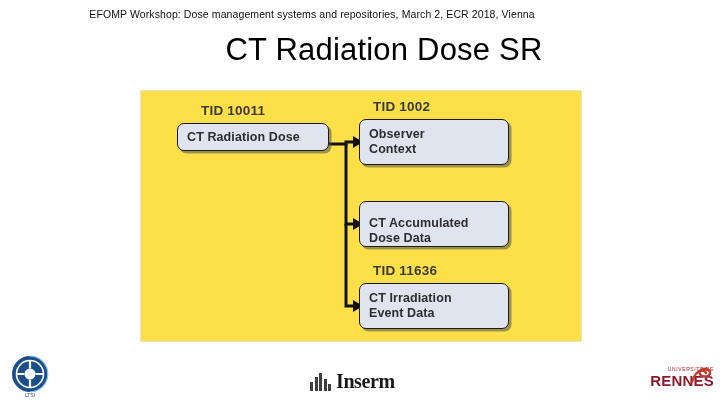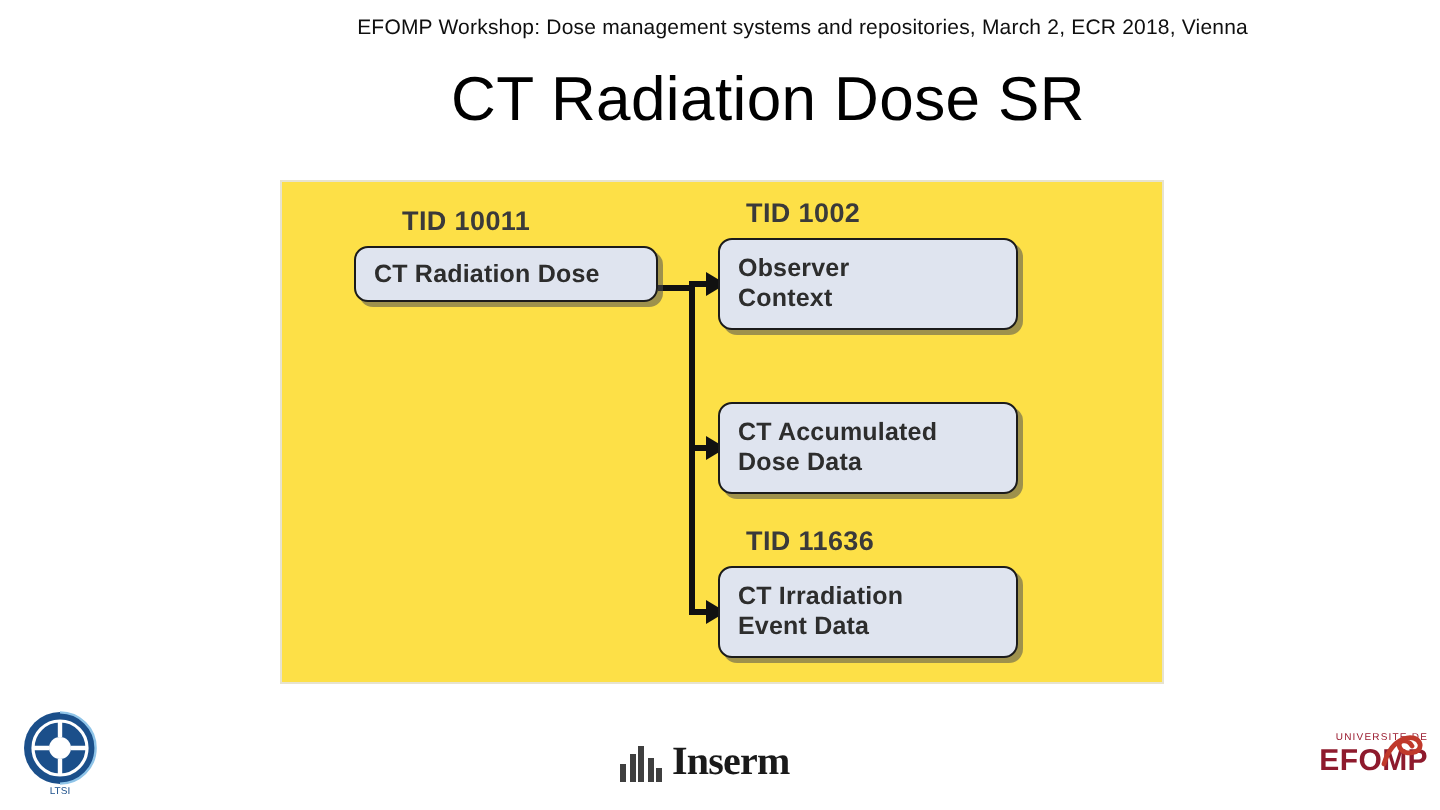--- a/index.html
+++ b/index.html
@@ -15,21 +15,21 @@
     font-family: "Liberation Sans", sans-serif;
     color: #000000;
   }
 
   
   .header-note {
     position: absolute;
     top: 8px;
     left: 0;
     width: 624px;
-    text-align: right;
+    text-align: center;
     font-size: 10.5px;
     line-height: 13px;
     color: #0f0f0f;
     letter-spacing: 0.1px;
   }
 
   
   .slide-title {
     position: absolute;
     top: 30px;
@@ -180,21 +180,21 @@
     <span>CT Radiation Dose</span>
   </div>
 
   <div class="node" style="left:218px; top:28px; width:150px; height:46px;">
     <div>
       <span>Observer</span>
       <span>Context</span>
     </div>
   </div>
 
-  <div class="node" style="left:218px; top:110px; width:150px; height:46px;">
+  <div class="node" style="left:218px; top:110px; width:150px; height:46px;align-items:flex-end;">
     <div>
       <span>CT Accumulated</span>
       <span>Dose Data</span>
     </div>
   </div>
 
   <div class="node" style="left:218px; top:192px; width:150px; height:46px;">
     <div>
       <span>CT Irradiation</span>
       <span>Event Data</span>
@@ -219,17 +219,17 @@
       <i style="height:14px"></i>
       <i style="height:18px"></i>
       <i style="height:12px"></i>
       <i style="height:7px"></i>
   </div>
   <div class="inserm-word">Inserm</div>
 </div>
 
 <div class="logo-rennes">
   <div class="rennes-top">UNIVERSITE DE</div>
-  <div class="rennes-main">EFOMP</div>
+  <div class="rennes-main">RENNES</div>
   <svg class="rennes-swirl" viewBox="0 0 26 26">
     <path d="M4 20 C8 6, 20 4, 22 10 C23 15, 14 16, 12 12 C10 8, 16 7, 18 11" fill="none" stroke="#c0392b" stroke-width="2.4" stroke-linecap="round"></path>
   </svg>
 </div>
 
 </body></html>

